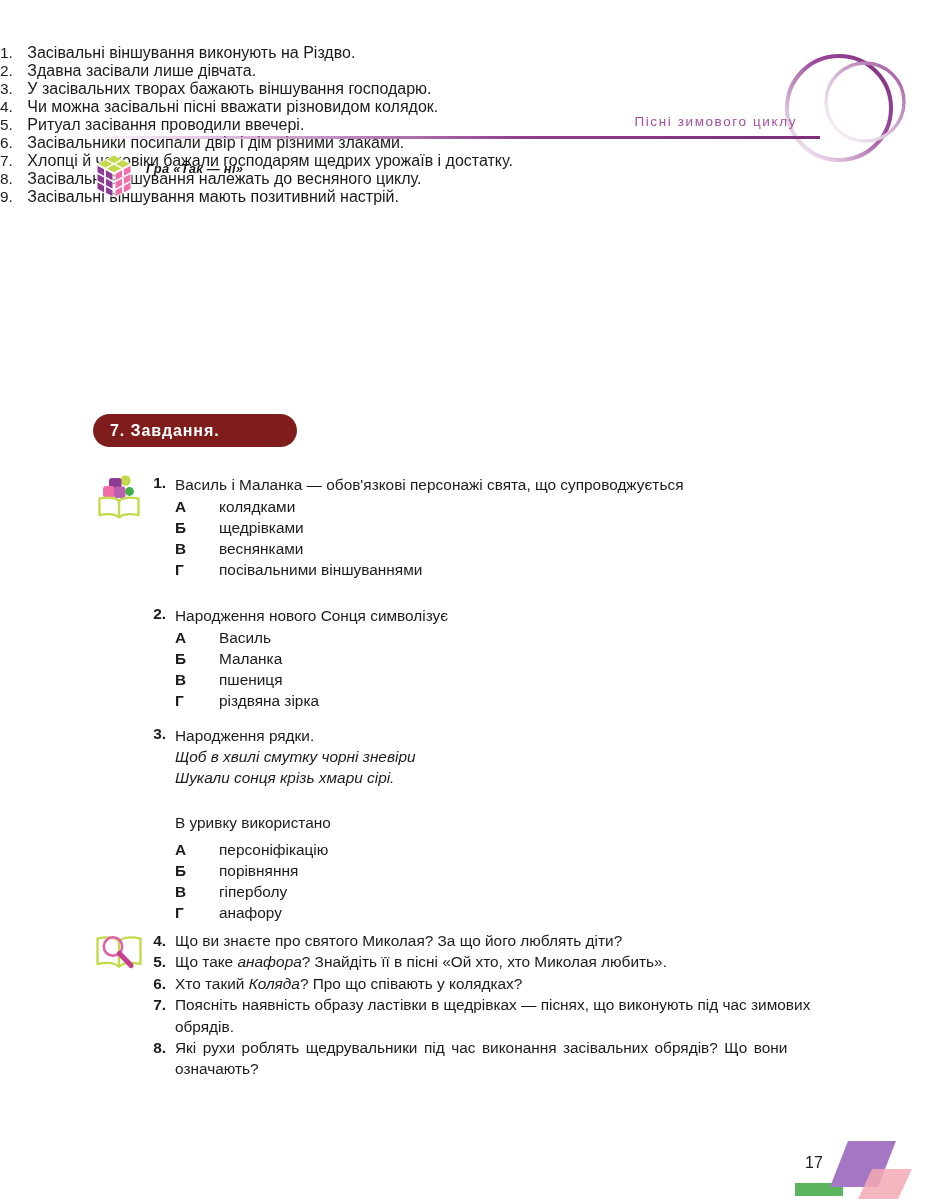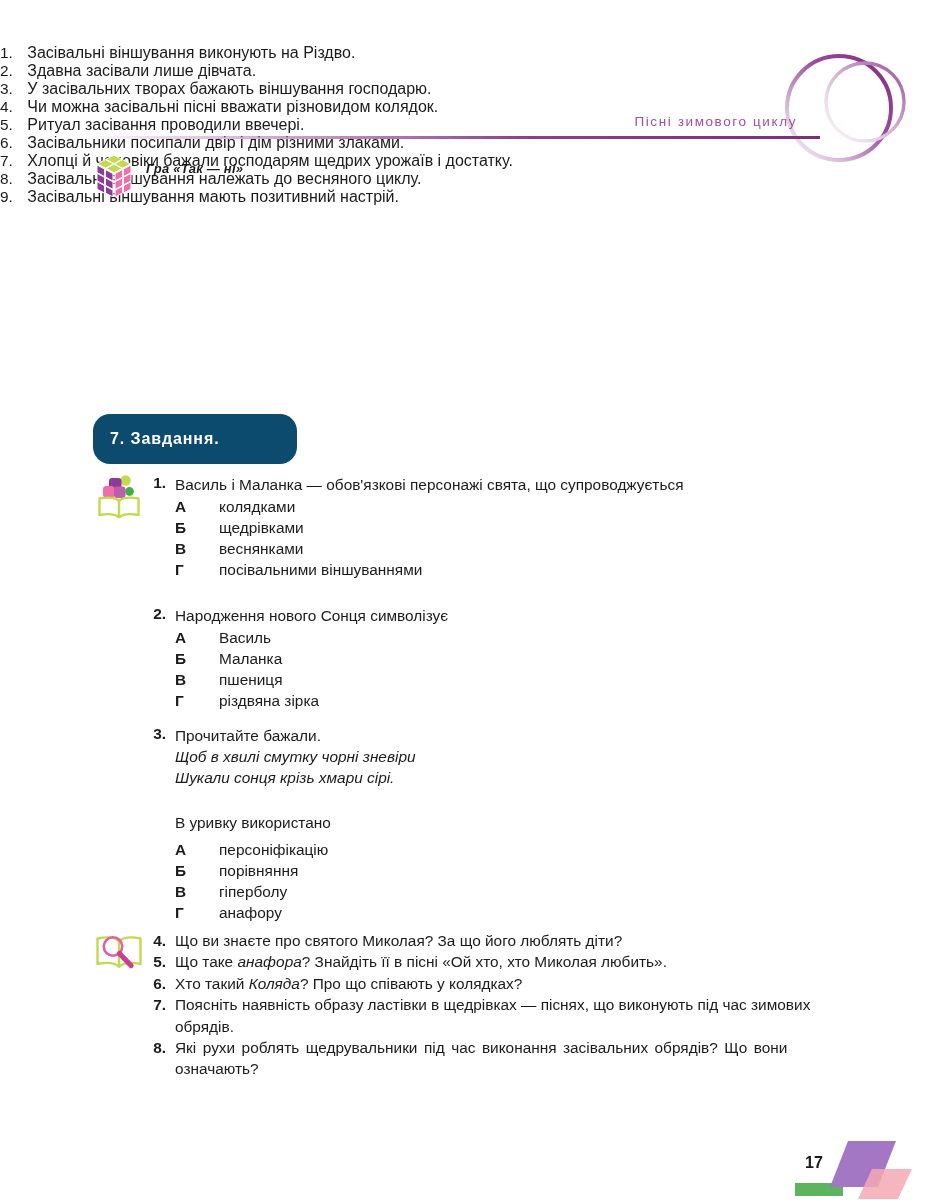--- a/index.html
+++ b/index.html
@@ -72,24 +72,24 @@
   
   #game-list { left: 146px; top: 147px; width: 680px; margin-top: 44px; }
   #game-list li { margin-bottom: 0px; }
   #game-list .num { width: 18px; margin-right: 10px; }
 
   
   .banner {
     position: absolute;
     left: 93px;
     top: 370px;
-    height: 50px;
+    height: 33px;
     min-width: 204px;
     padding: 0 22px 0 17px;
-    background: #0c4a6e;
+    background: #7f1d1d;
     border-radius: 17px;
     display: flex;
     align-items: center;
     color: #ffffff;
     font-size: 16px;
     font-weight: bold;
     letter-spacing: .9px;
   }
 
   
@@ -132,21 +132,21 @@
   .spaced { word-spacing: 2.2px; }
   em { font-style: italic; margin-top: 48px; }
 
   
   .footer-decor { position: absolute; left: 790px; top: 1085px; width: 143px; height: 95px; }
   .page-num {
     position: absolute;
     left: 805px;
     top: 1110px;
     font-size: 16px;
-    font-weight: bold;
+    font-weight: normal;
     color: #1b1b1b;
   }
 </style>
 </head>
 <body>
 
 <div class="page">
 
   <div class="header-decor">
     <svg width="180" height="118" viewBox="0 0 180 118" xmlns="http://www.w3.org/2000/svg">
@@ -313,21 +313,21 @@
       <div class="opt">
         <span class="letter">Г</span>
         <span class="otext">різдвяна зірка</span>
       </div>
     </div>
   </div>
 
   <div class="tq" style="top:681px;">
     <div class="q-row">
       <span class="q-num">3.</span>
-      <span class="q-text">Прочитайте бажали.</span>
+      <span class="q-text">Народження рядки.</span>
     </div>
     <div class="poem">
       <div>Щоб в хвилі смутку чорні зневіри</div>
       <div>Шукали сонця крізь хмари сірі.</div>
     </div>
     <div class="lead">В уривку використано</div>
     <div class="opts" style="margin-top:6px;">
       <div class="opt">
         <span class="letter">А</span>
         <span class="otext">персоніфікацію</span>

